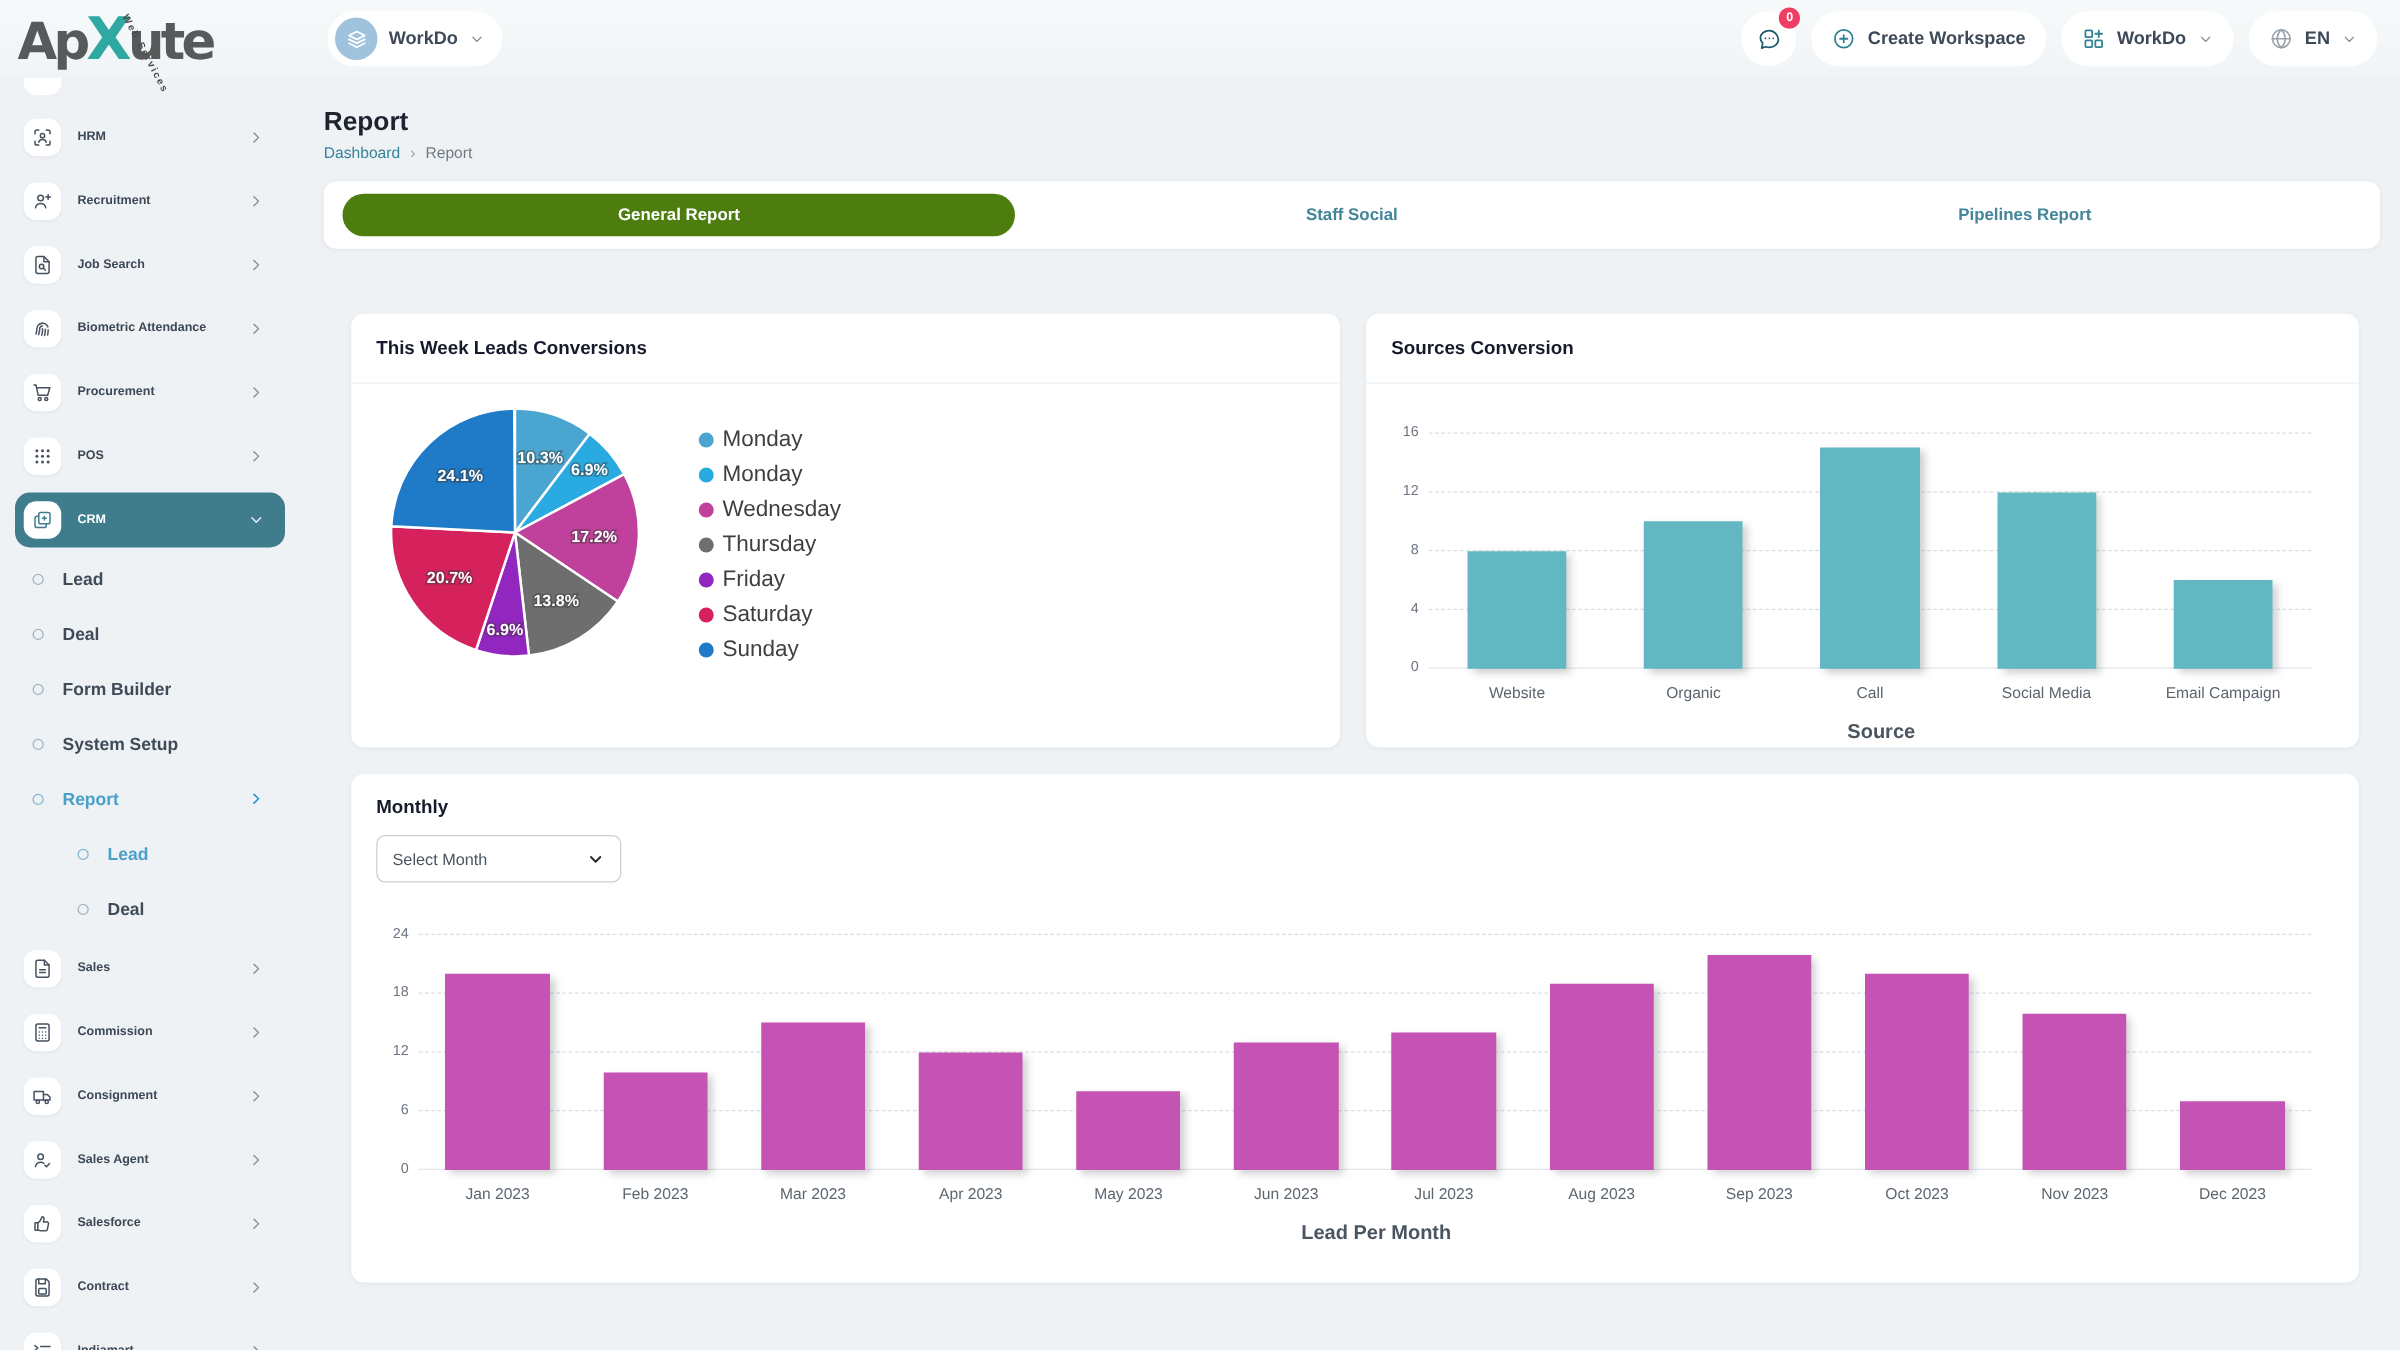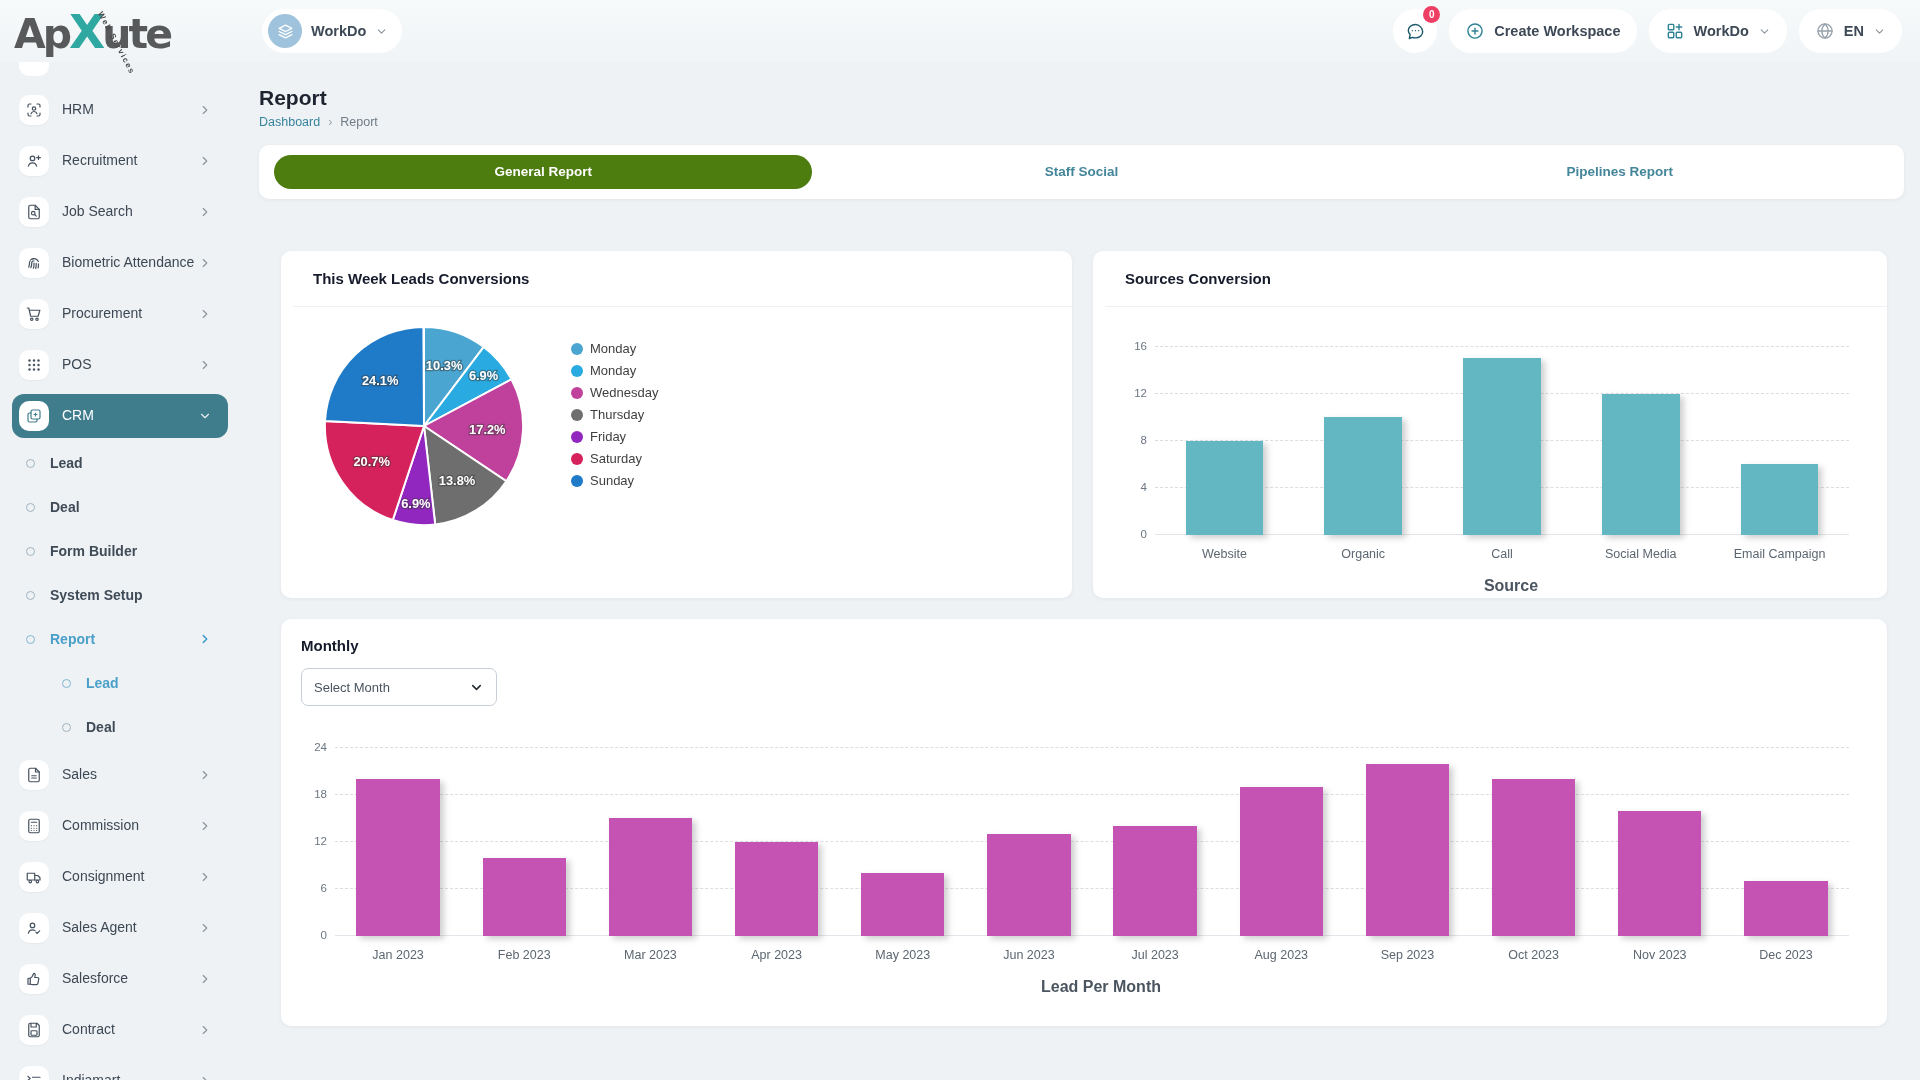--- a/index.html
+++ b/index.html
@@ -24,55 +24,55 @@
   .h-icon { width:20px; height:20px; color:#2f8296; flex:none; }
   .h-icon.gray { color:#98a2ac; }
   .chev-sm { width:13px; height:13px; color:#8b949d; flex:none; }
 
   
   aside { position:absolute; left:0; top:62px; bottom:0; width:228px; padding:0 0 0 10px; overflow:hidden; }
   .partial-icon { width:30px; height:14px; background:#fff; border-radius:0 0 10px 10px; margin:0 0 12px 9px; }
   .side-item { display:flex; align-items:center; height:44px; margin:0 0 7px 2px; padding:0 16px 0 7px; border-radius:12px; cursor:pointer; }
   .side-icon { width:30px; height:30px; background:#fff; border-radius:10px; display:flex; align-items:center; justify-content:center; color:#46525f; margin-right:13px; flex:none; box-shadow:0 1px 2px rgba(0,0,0,.04); }
   .side-icon svg { width:18px; height:18px; }
-  .side-label { font-size:14px; font-weight:400; color:#3c4854; flex:1; line-height:1.25; }
+  .side-label { font-size:10px; font-weight:700; color:#3c4854; flex:1; line-height:1.25; }
   .side-chev { width:14px; height:14px; color:#8b949d; flex:none; }
   .side-chev svg { width:14px; height:14px; display:block; }
   .side-item.active { background:#3f7d8c; }
   .side-item.active .side-label { color:#fff; }
   .side-item.active .side-icon { color:#3f7d8c; box-shadow:none; }
   .side-item.active .side-chev { color:#e8f0f2; }
   .side-sub { display:flex; align-items:center; height:36px; margin-bottom:8px; padding:0 16px; cursor:pointer; }
   .bullet { width:9px; height:9px; border:1.6px solid #9fb3c0; border-radius:50%; margin-right:15px; flex:none; }
   .side-sub-label { font-size:14px; font-weight:600; color:#3f4b57; flex:1; }
   .side-sub.sel .side-sub-label { color:#4aa0c8; }
   .side-sub.sel .bullet { border-color:#7fb6cf; }
   .side-sub2 { padding-left:52px; }
   .sel-chev { color:#2e96cc; }
 
   
   main { position:absolute; left:259px; top:62px; right:0; bottom:0; padding:24px 16px 0 0; }
   h1 { font-size:21px; font-weight:700; color:#1d2430; margin-bottom:5px; }
   .breadcrumb { font-size:12.5px; color:#707b86; margin-bottom:16px; display:flex; align-items:center; gap:8px; }
   .breadcrumb a { color:#35829b; text-decoration:none; cursor:pointer; }
   .breadcrumb .sep { color:#9aa4ad; }
-  .card { background:#fff; border-radius:10px; box-shadow:0 1px 4px rgba(25,39,52,.06);padding-left:12px; }
+  .card { background:#fff; border-radius:10px; box-shadow:0 1px 4px rgba(25,39,52,.06); }
   .tabbar { height:54px; display:flex; align-items:center; padding:0 15px; margin-bottom:52px; }
   .tab { flex:1; text-align:center; font-size:13.5px; font-weight:600; color:#44869a; height:34px; line-height:34px; border-radius:17px; cursor:pointer; }
   .tab.active { background:#4d7c0f; color:#fff; }
   .cards-row { display:flex; gap:21px; margin:0 17px 21px 22px; height:347px; }
   .cards-row .card:first-child { width:791px; flex:none; }
   .cards-row .card:last-child { flex:1; }
   .card-head { height:56px; display:flex; align-items:center; padding:0 20px; font-size:15px; font-weight:700; color:#161b2c; border-bottom:1px solid #eef0f3; }
   .pie-wrap { display:flex; padding:8px 0 0 20px; }
   #pie-chart { width:222px; height:222px; flex:none; }
   #pie-legend { margin:26px 0 0 36px; }
   .lg-item { display:flex; align-items:center; margin-bottom:7px; }
   .lg-dot { width:12px; height:12px; border-radius:50%; margin-right:7px; flex:none; }
-  .lg-txt { font-size:13px; color:#3f3f3f; }
+  .lg-txt { font-size:18px; color:#3f3f3f; }
   .chart-body { padding:16px 20px 0 16px; }
 
   .monthly-card { margin:0 17px 0 22px; padding:18px 20px 30px; }
   .monthly-title { font-size:15px; font-weight:700; color:#161b2c; margin-bottom:14px; }
   .select { width:196px; height:38px; border:1px solid #c8ced5; border-radius:7px; display:flex; align-items:center; justify-content:space-between; padding:0 12px; font-size:13px; color:#4a5561; margin-bottom:34px; background:#fff; cursor:pointer; }
   .select svg { width:15px; height:15px; color:#23282e; }
 
   
   .bc-plot { position:relative; margin-left:34px; margin-right:18px; }
   .bc-grid { position:absolute; left:0; right:0; height:0; border-top:1px dashed #d9dee3; }

